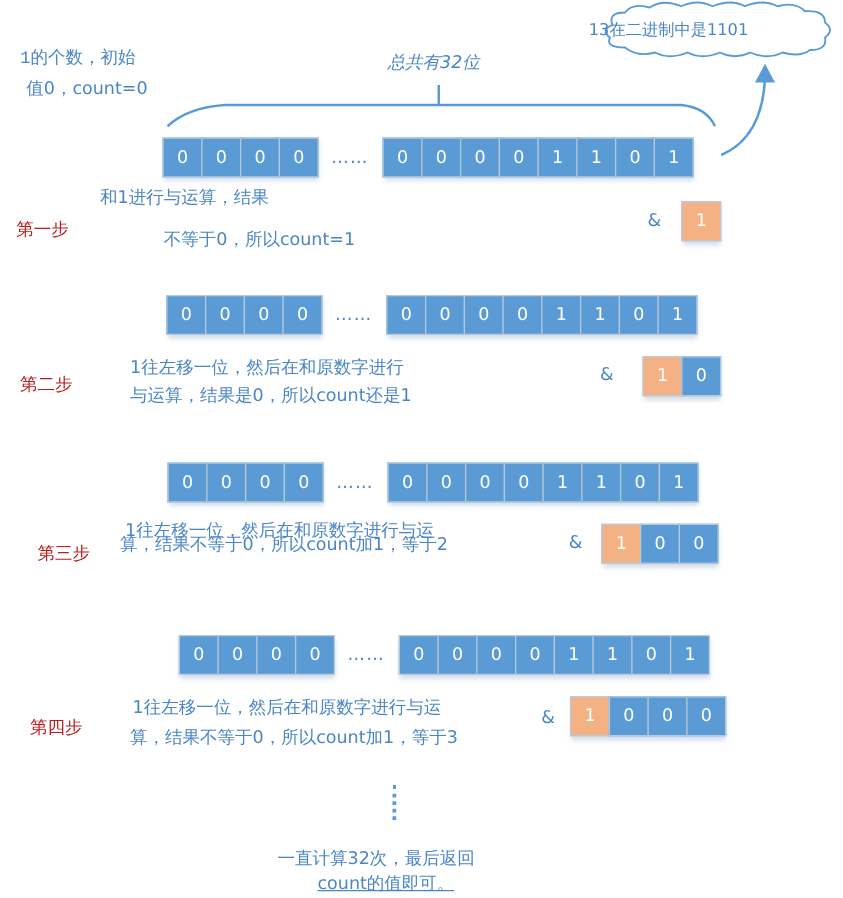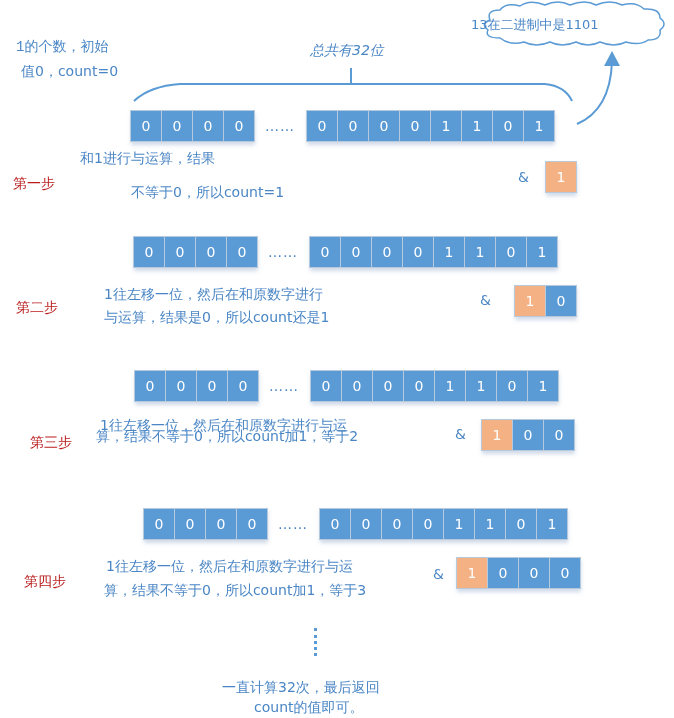--- a/index.html
+++ b/index.html
@@ -159,13 +159,13 @@
     <div class="bit orange">1</div>
     <div class="bit">0</div>
     <div class="bit">0</div>
     <div class="bit">0</div>
   </div>
 </div>
 
 <div class="abs" style="left:314px;top:628px;width:3px;height:28px;border-left:3px dotted #5b9bd5;"></div>
 
 <div class="abs txt" style="left:222px;top:677px;">一直计算32次，最后返回</div>
-<div class="abs txt" style="left:254px;top:697px;">count的值即可。</div>
+<div class="abs txt" style="left:254px;top:697px;text-decoration:underline;">count的值即可。</div>
 
 </body></html>

